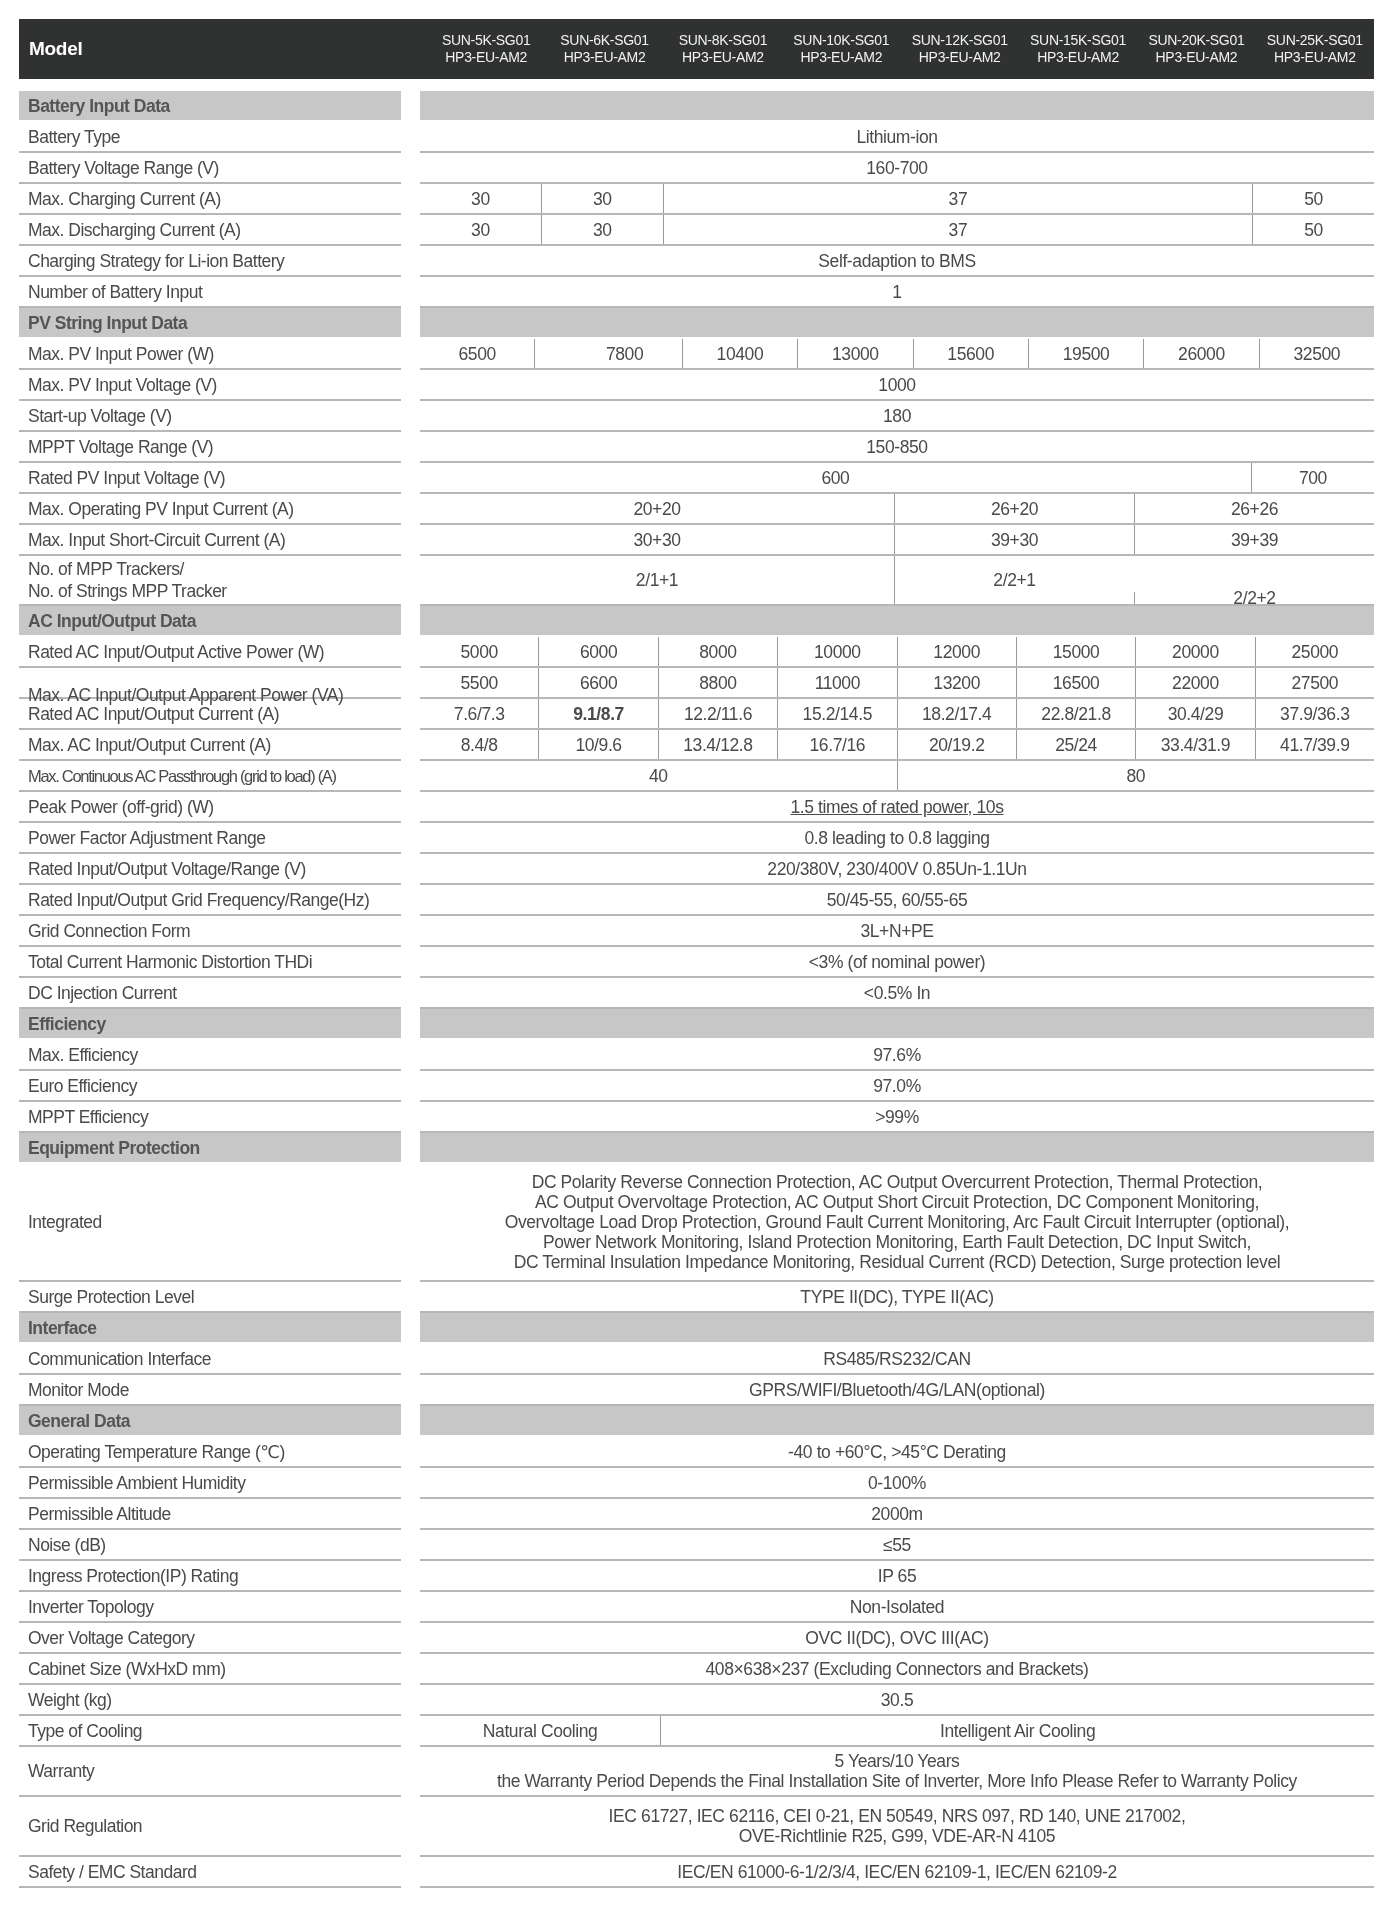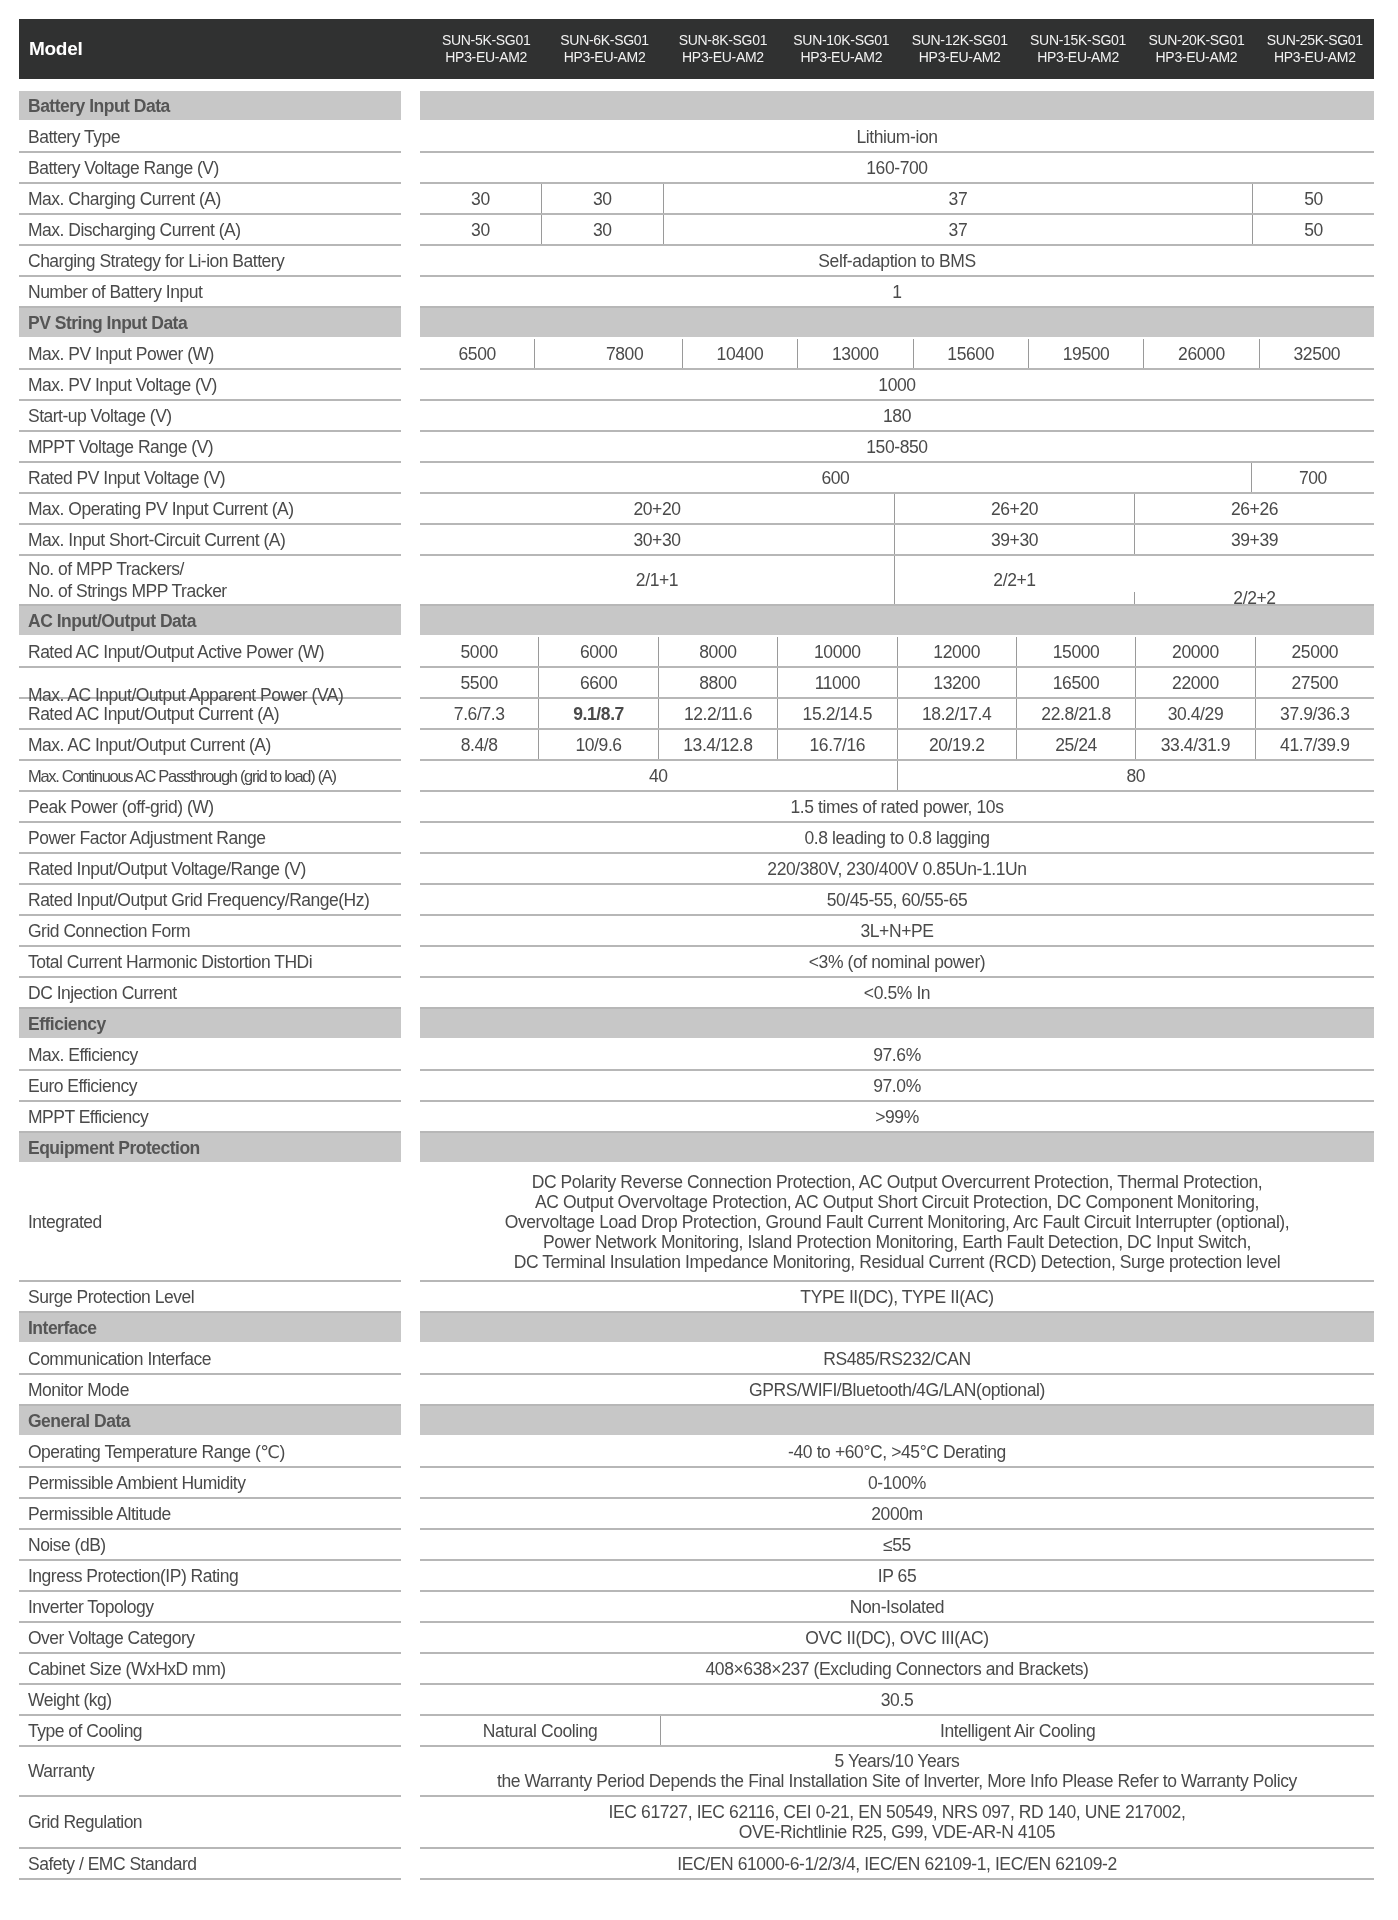--- a/index.html
+++ b/index.html
@@ -21,21 +21,21 @@
   .row .cell { display: flex; align-items: center; justify-content: center; text-align: center;
                font-size: 17.5px; letter-spacing: -0.4px; line-height: 20px; box-sizing: border-box; padding: 0 2px; }
   .row .cell + .cell { border-left: 1px solid #9a9a9a; }
 
   .row.section .lbl { background: #c7c7c7; font-weight: bold; color: #555; border-bottom: 2px solid #fff; }
   .row.section .vals { background: #c7c7c7; border-bottom: 2px solid #fff; }
 
   .row.h1 { height: 31px; }
   .row.h2 { height: 50px; }
   .row.h5 { height: 118px; }
-  .row.h2b { height: 52px; }
+  .row.h2b { height: 60px; }
 </style>
 </head>
 <body>
 
 <div id="sheet">
   <div class="header">
     <div class="label">Model</div>
     <div class="models" id="models">
         <div class="model">
           <div>SUN-5K-SG01</div>
@@ -313,21 +313,21 @@
           <div class="cell" style="flex: 4 4 0px; white-space: pre-line;">40</div>
           <div class="cell" style="flex: 4 4 0px; white-space: pre-line;">80</div>
         </div>
       </div>
       <div class="row h1">
         <div class="lbl">
           <span style="white-space: pre-line; line-height: 22px;">Peak Power (off-grid) (W)</span>
         </div>
         <div class="gap"></div>
         <div class="vals">
-          <div class="cell" style="flex: 8 8 0px; white-space: pre-line;">1.5 times of rated power, 10s</div>
+          <div class="cell" style="flex: 8 8 0px; white-space: pre-line; text-decoration: underline;">1.5 times of rated power, 10s</div>
         </div>
       </div>
       <div class="row h1">
         <div class="lbl">
           <span style="white-space: pre-line; line-height: 22px;">Power Factor Adjustment Range</span>
         </div>
         <div class="gap"></div>
         <div class="vals">
           <div class="cell" style="flex: 8 8 0px; white-space: pre-line;">0.8 leading to 0.8 lagging</div>
         </div>

